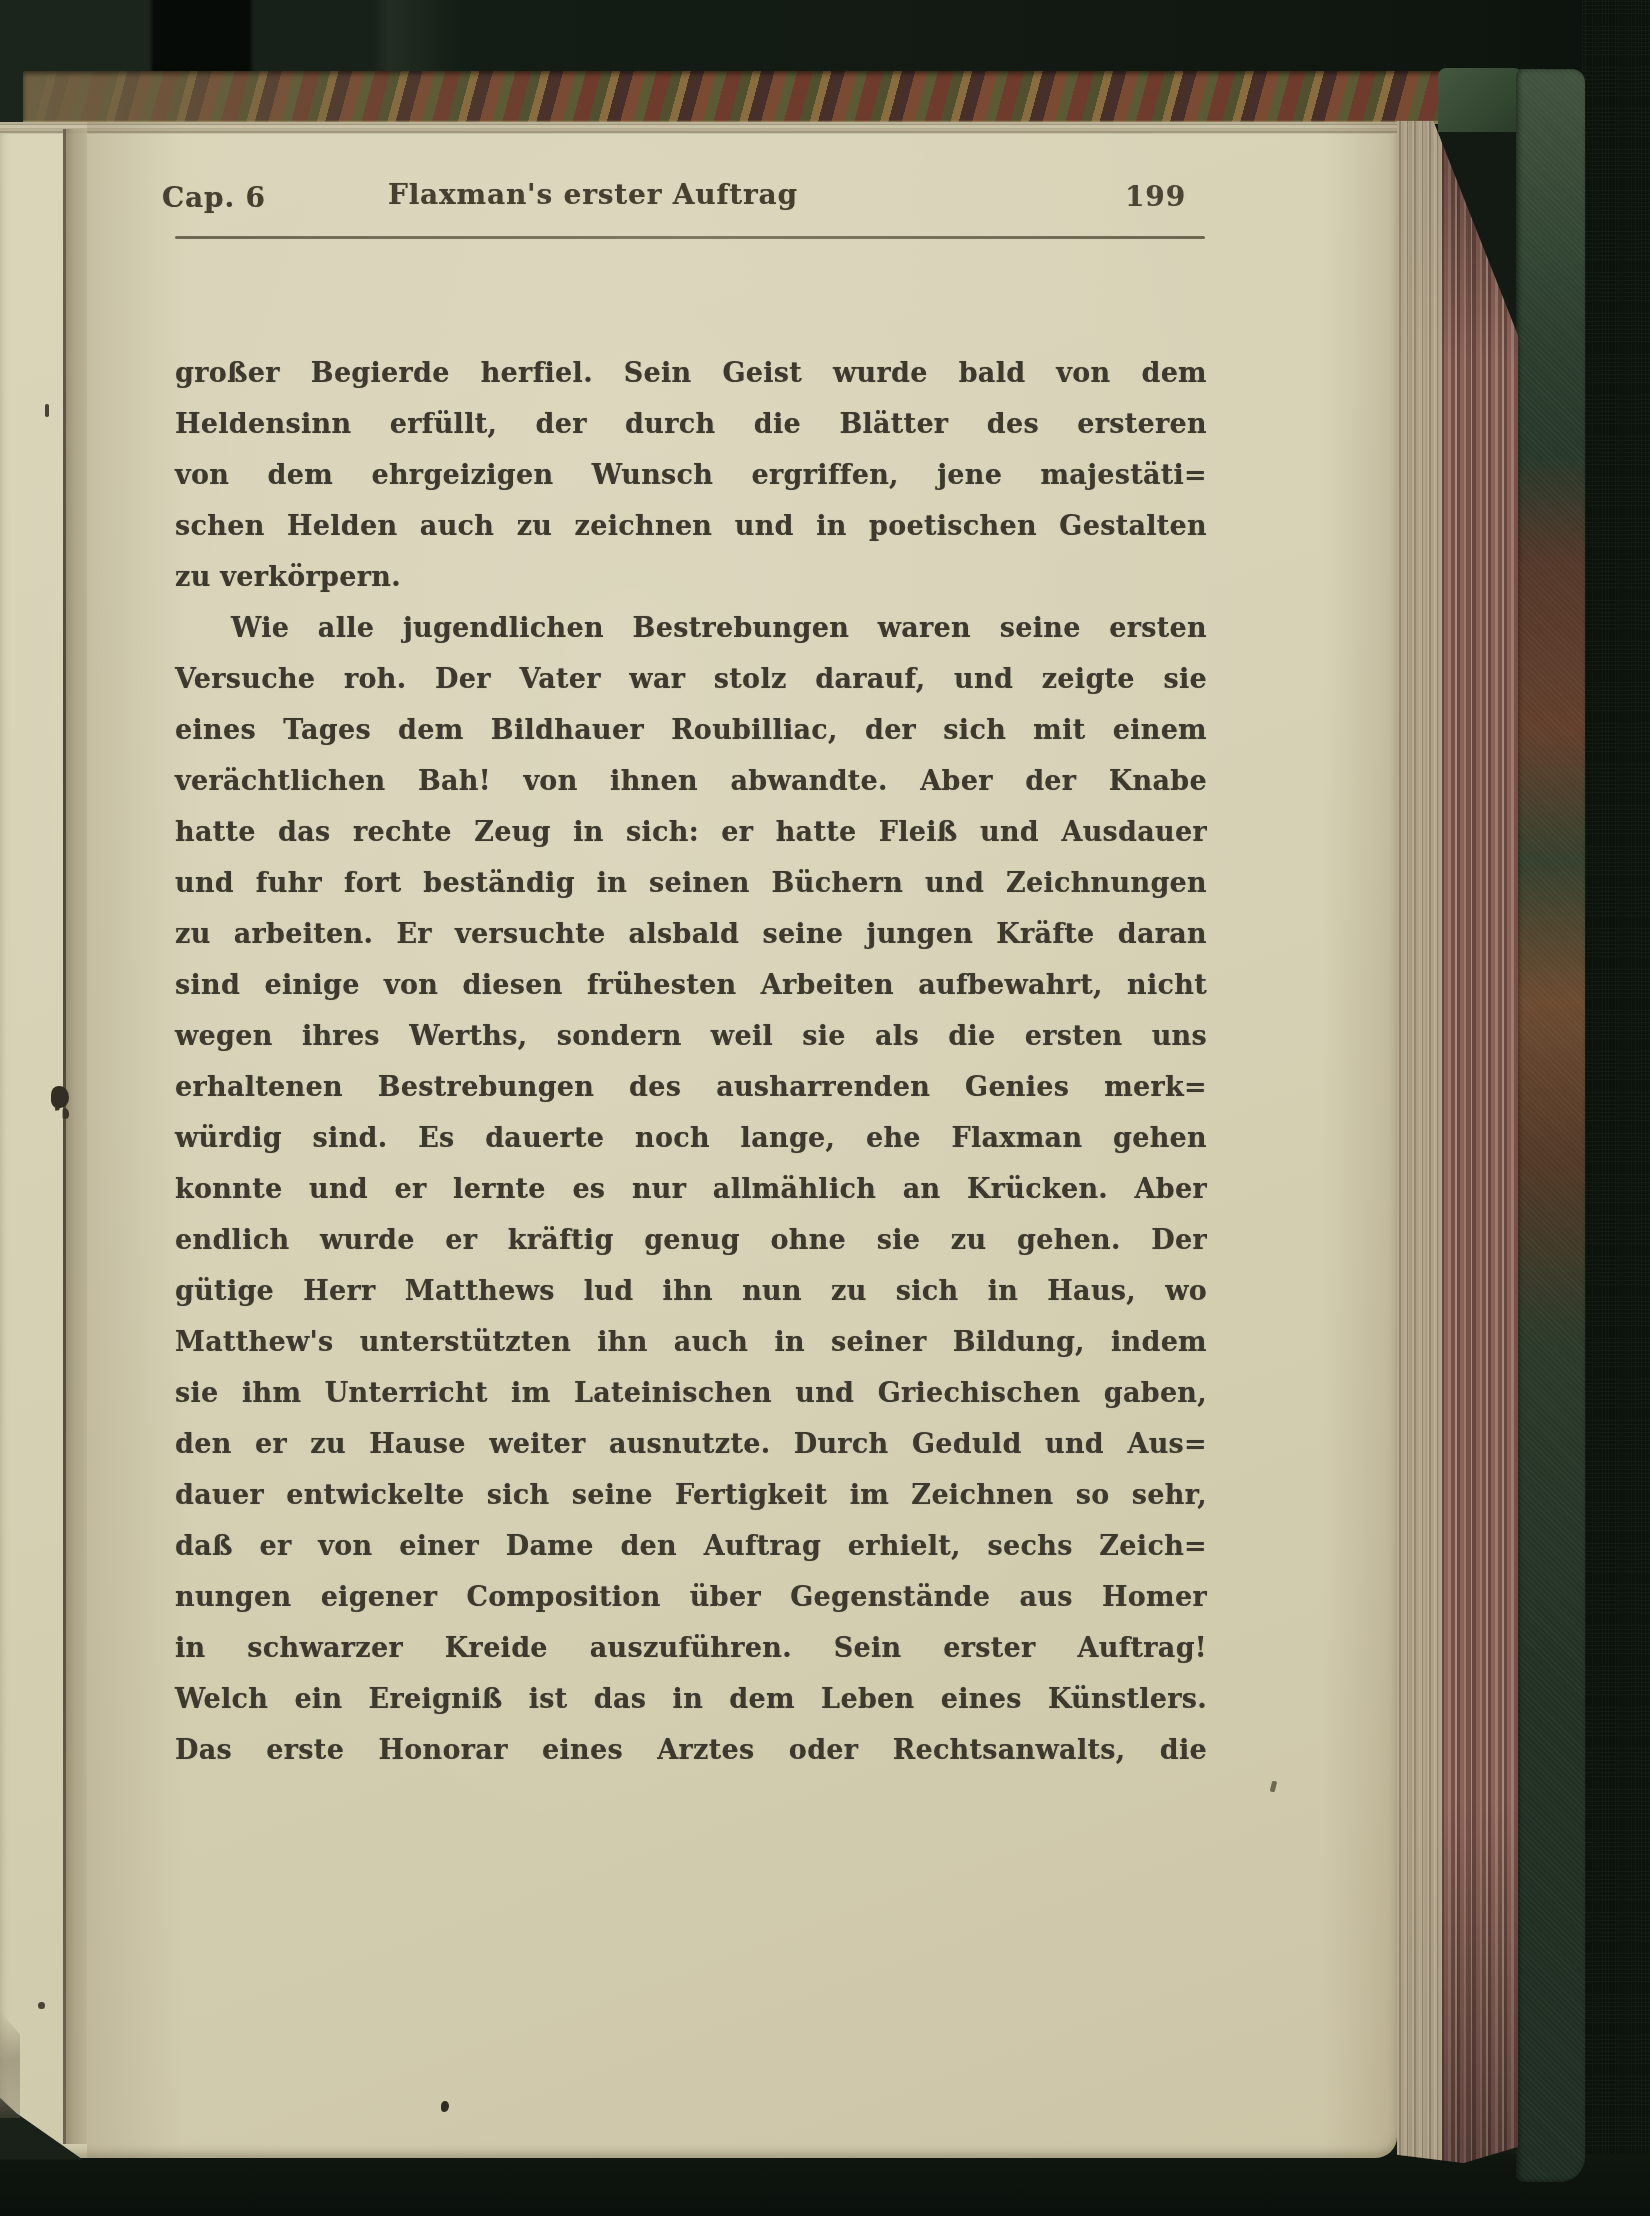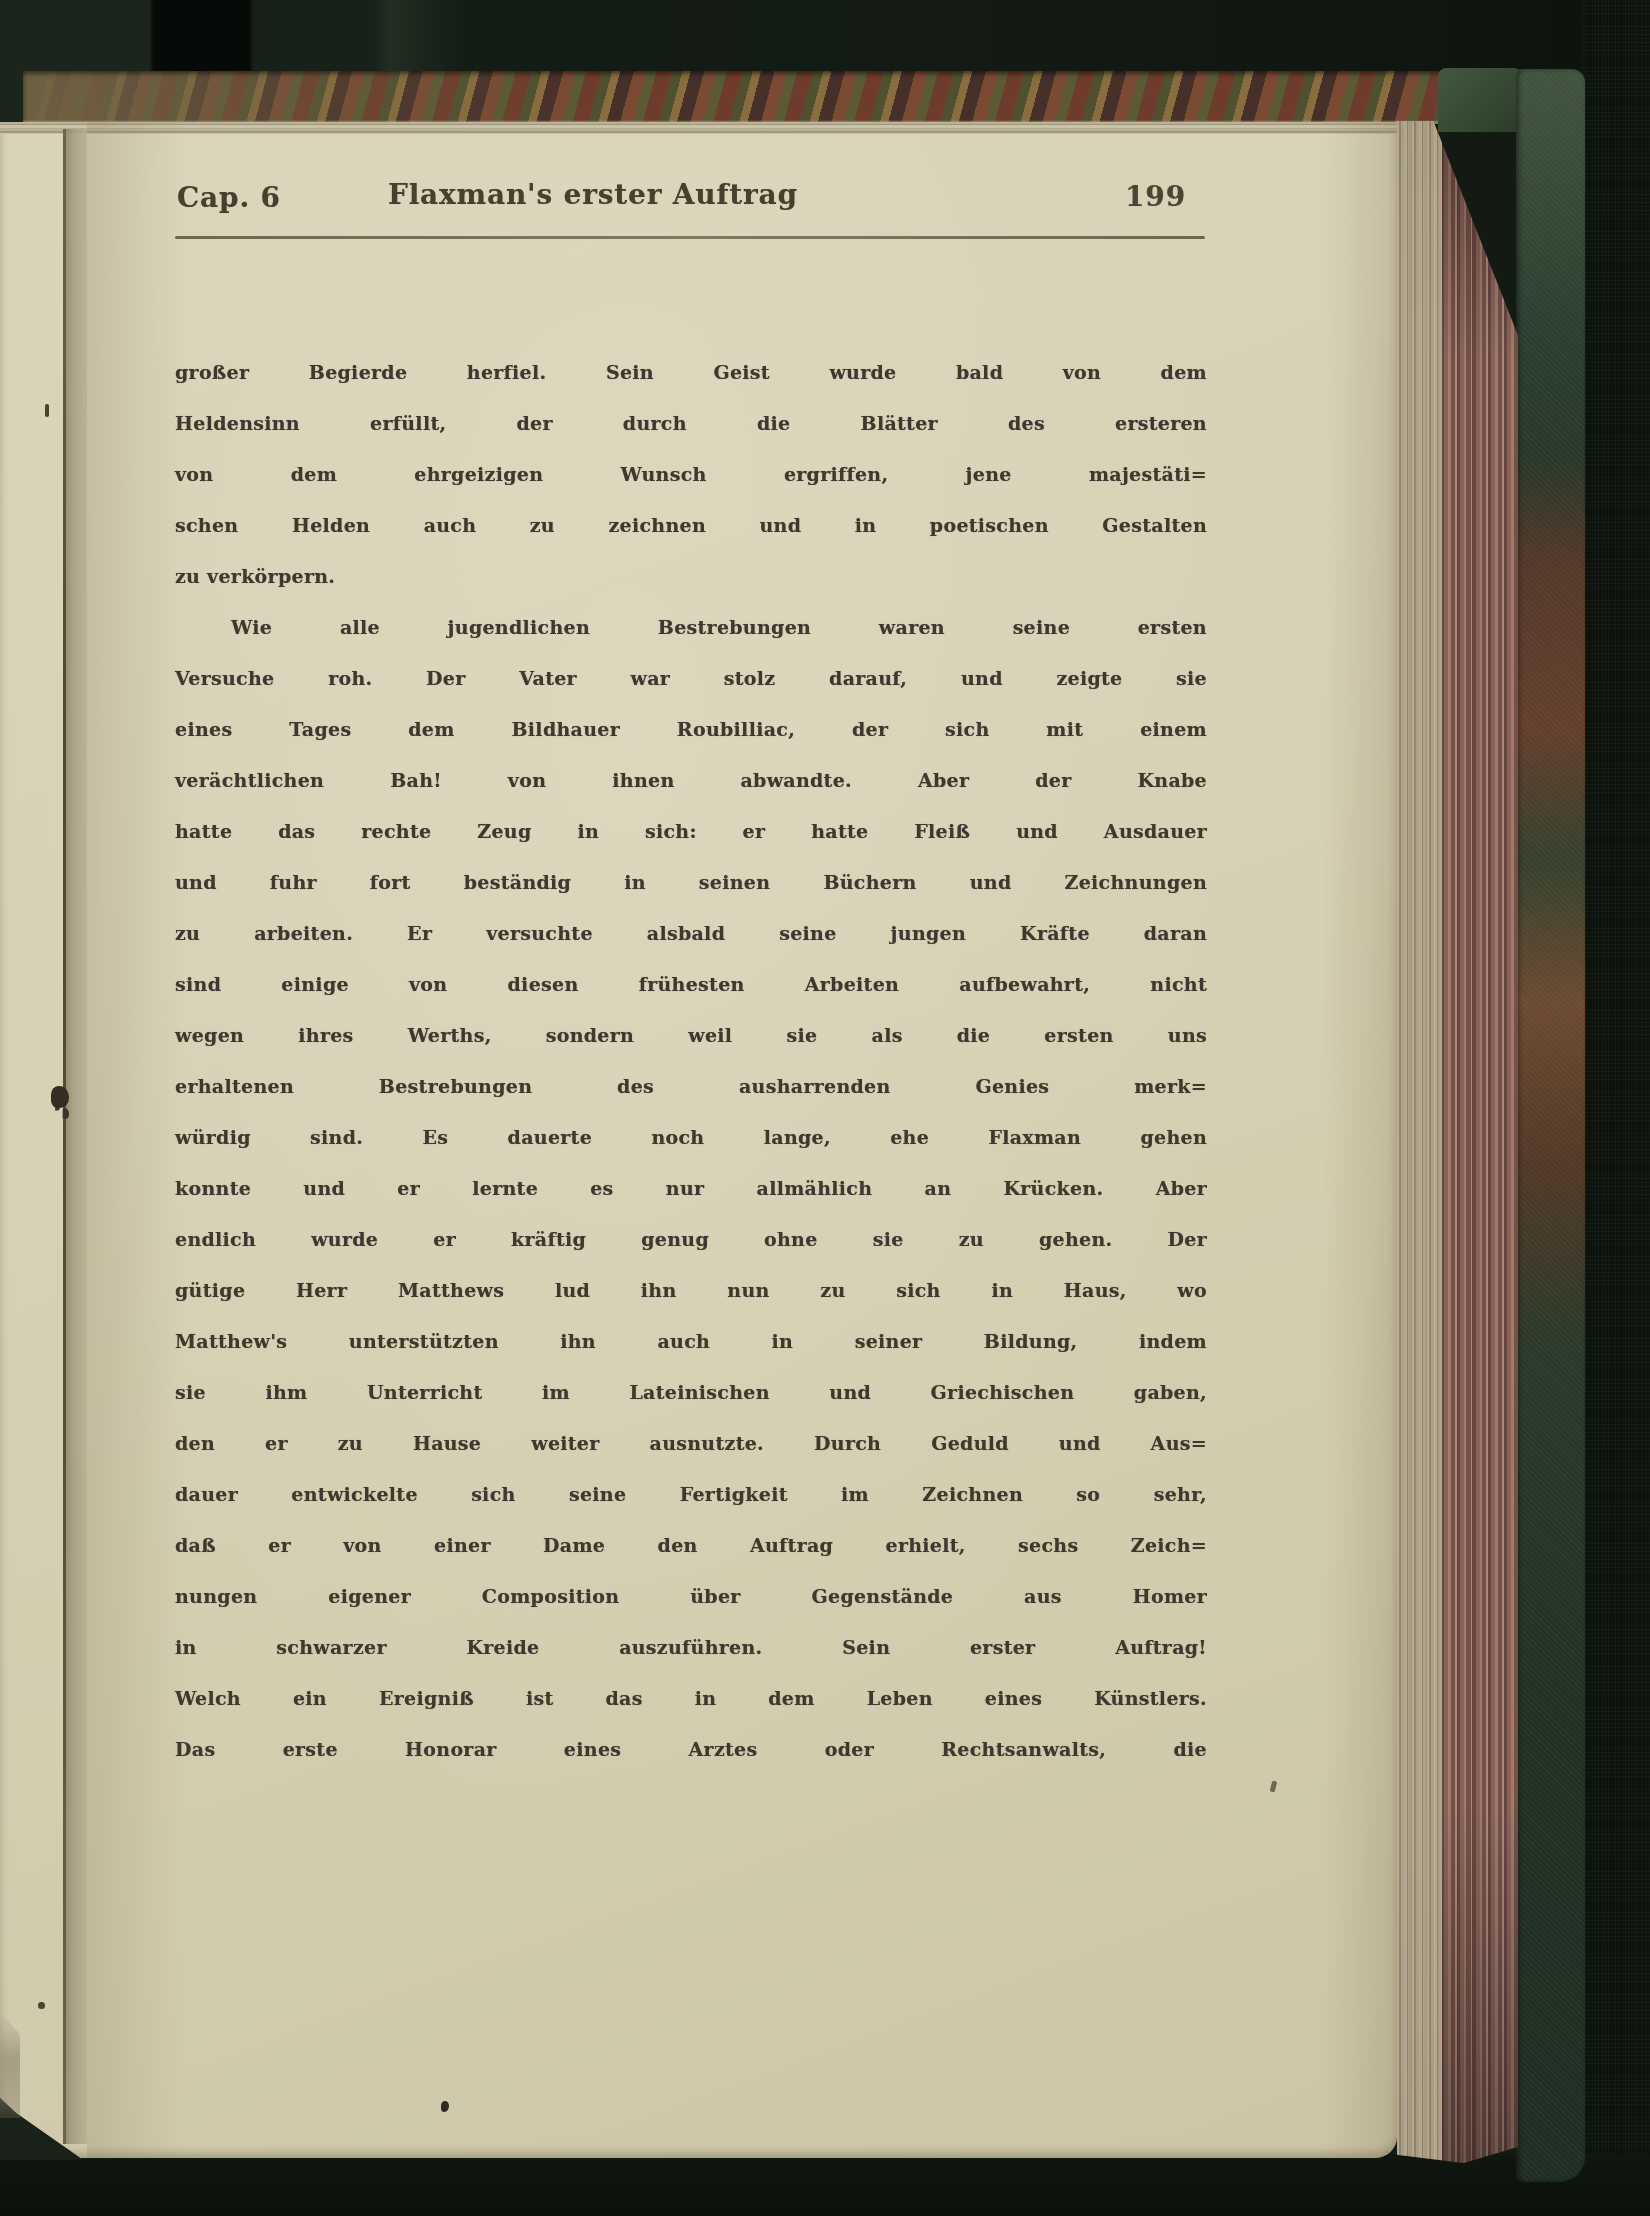--- a/index.html
+++ b/index.html
@@ -66,29 +66,29 @@
     background:linear-gradient(90deg,rgba(140,125,95,.25),rgba(0,0,0,0));}
   .corner-wedge{position:absolute;left:0;bottom:-1.7px;width:83px;height:86px;background:#1a2119;
     clip-path:polygon(0 100%,0 28%,20% 46%,100% 100%);}
   .edge-sliver{position:absolute;left:0;bottom:40px;width:20px;height:107px;opacity:.8;
     background:linear-gradient(180deg,rgba(0,0,0,0),#9a927a 45%,rgba(110,103,83,.4));
     clip-path:polygon(0 0,100% 22%,100% 100%,0 100%);}
 
   
   .hdr{position:absolute;color:#45402f;font-weight:700;font-size:28px;letter-spacing:0.8px;
     text-shadow:0 0 0.8px rgba(70,64,47,.45);}
-  .hdr-chapter{left:177px;top:59px;}
+  .hdr-chapter{left:162px;top:59px;}
   .hdr-title{left:388px;top:56px;width:669px;text-align:left;}
   .hdr-num{left:1106px;top:58px;width:99px;text-align:center;font-weight:600;color:#4a4535;}
   .hdr-rule{position:absolute;left:175px;top:114px;width:1030px;height:2.5px;border-radius:1.7px;
     background:linear-gradient(90deg,#5a543f,#6e6850 50%,#5a543f);opacity:.85;}
 
   
   .text-block{position:absolute;left:175px;top:225px;width:1032px;}
-  .line{line-height:51px;font-size:19px;font-weight:700;color:#3d392f;
+  .line{line-height:51px;font-size:27px;font-weight:700;color:#3d392f;
     letter-spacing:0.3px;text-align:justify;text-align-last:justify;
     text-shadow:0 0 0.8px rgba(61,57,47,.5);}
   .line.indent{text-indent:56px;}
   .line.flush{text-align-last:left;}
 
   
   .ink-blot{position:absolute;left:51px;top:964px;width:18px;height:21.5px;background:#332e24;
     border-radius:45% 60% 55% 40%;
     box-shadow:5.8px 16.5px 0 -5.8px #3a3428,-2.5px 9px 0 -6.6px #3a3428;}
   .mark-dash{position:absolute;left:45px;top:282px;width:4.1px;height:13.2px;background:#4a4335;border-radius:1.7px;}

